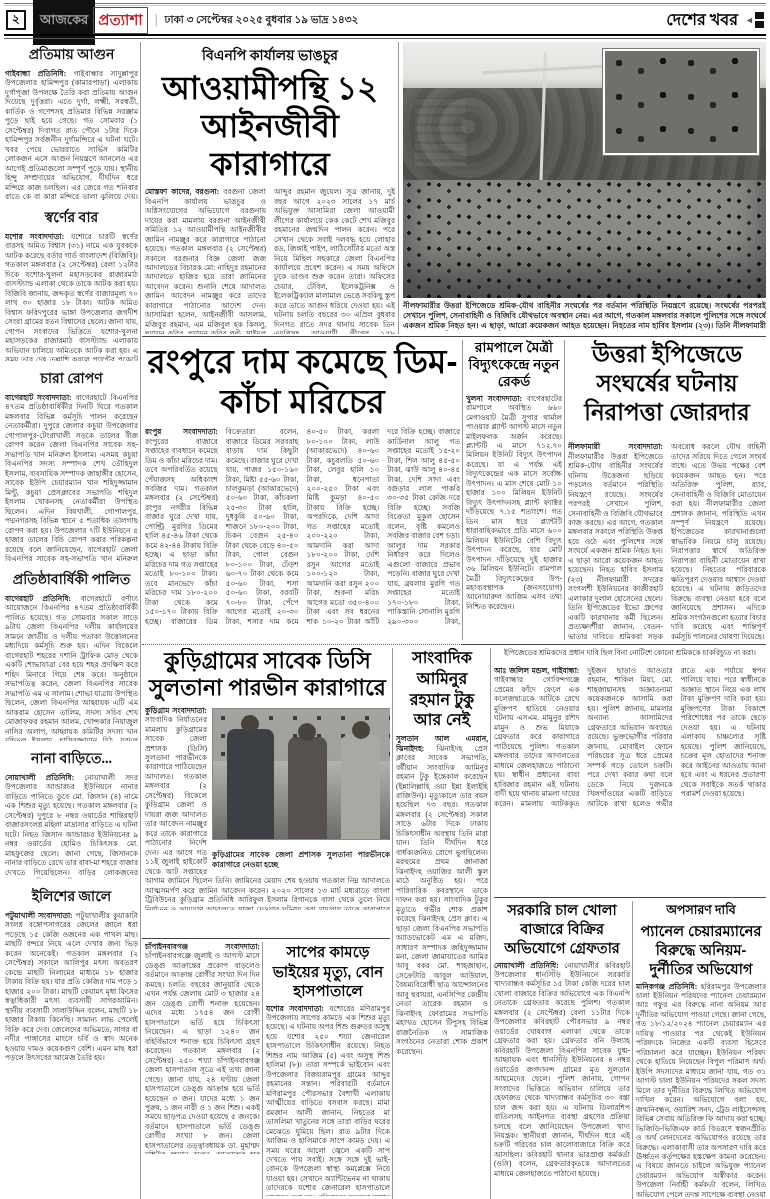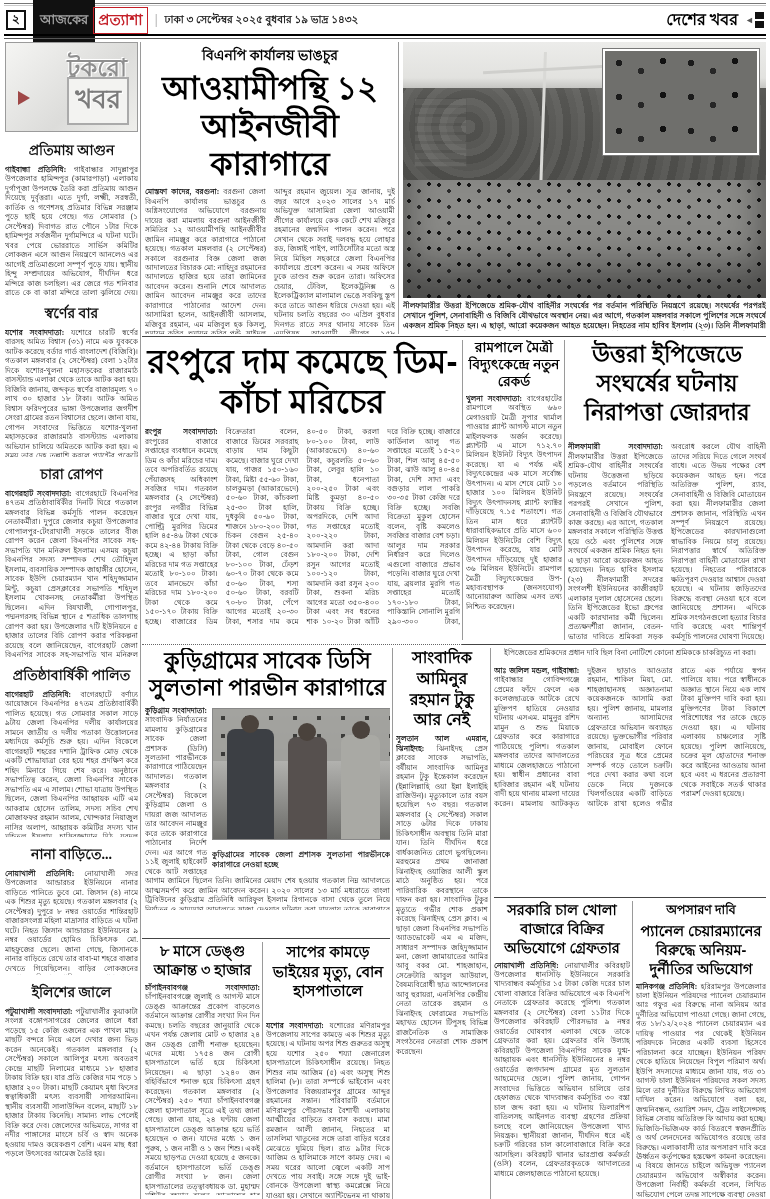--- a/index.html
+++ b/index.html
@@ -98,25 +98,20 @@
     <span class="sec-icon">
       <span class="tri">◄</span>
       <span class="sq"></span>
     </span>
   </div>
 
   <div class="rule-h heavy" style="top:34px;left:4px;right:4px;"></div>
   <div class="rule-h" style="top:38px;left:4px;right:4px;background:#555;"></div>
 
   <div id="sidebar">
-    <div class="logo-box">
-      <div class="logo-l1">টুকরো</div>
-      <div class="logo-nib"></div>
-      <div class="logo-l2">খবর</div>
-    </div>
 
     <div class="side-art" style="height:158px;">
       <div class="side-head">প্রতিমায় আগুন</div>
       <div class="body" style="height:140px;"><b class="byline">গাইবান্ধা প্রতিনিধি:</b> <span>গাইবান্ধার সাদুল্লাপুর উপজেলার হামিন্দপুর (কামারপাড়া) এলাকায় দুর্গাপূজা উপলক্ষে তৈরি করা প্রতিমায় আগুন দিয়েছে দুর্বৃত্তরা। এতে দুর্গা, লক্ষ্মী, সরস্বতী, কার্তিক ও গণেশসহ প্রতিমার বিভিন্ন সরঞ্জাম পুড়ে ছাই হয়ে গেছে। গত সোমবার (১ সেপ্টেম্বর) দিবাগত রাত পৌনে ১টার দিকে হামিন্দপুর সর্বজনীন দুর্গামন্দিরে এ ঘটনা ঘটে। খবর পেয়ে ভোররাতে সার্ভিস কমিটির লোকজন এসে আগুন নিয়ন্ত্রণে আনলেও এর আগেই প্রতিমাগুলো সম্পূর্ণ পুড়ে যায়। স্থানীয় হিন্দু সম্প্রদায়ের অভিযোগ, দীর্ঘদিন ধরে মন্দিরে কাজ চলছিল। এর জেরে গত শনিবার রাতে কে বা কারা মন্দিরে তালা ঝুলিয়ে দেয়। বাধা হয়ে দাঁড়ানোয় খোলা আকাশের নিচে প্রতিমা তৈরির কাজ চালিয়ে যাচ্ছিলেন কারিগররা। কিন্তু রাতের আঁধারে দুর্বৃত্তরা আগুন দিলে মুহূর্তেই সব পুড়ে যায়।</span></div>
     </div>
     <div class="side-art" style="height:156px;">
       <div class="side-head">স্বর্ণের বার</div>
       <div class="body" style="height:138px;"><b class="byline">যশোর সংবাদদাতা:</b> <span>যশোরে চারটি স্বর্ণের বারসহ অমিত বিশ্বাস (৩১) নামে এক যুবককে আটক করেছে বর্ডার গার্ড বাংলাদেশ (বিজিবি)। গতকাল মঙ্গলবার (২ সেপ্টেম্বর) বেলা ১২টার দিকে যশোর-খুলনা মহাসড়কের রাজারমাঠ বাসস্ট্যান্ড এলাকা থেকে তাকে আটক করা হয়। বিজিবি জানায়, জব্দকৃত স্বর্ণের বাজারমূল্য ৭০ লাখ ৩০ হাজার ১৮ টাকা। আটক অমিত বিশ্বাস ফরিদপুরের ভাঙ্গা উপজেলার জগদীশ সেংরা গ্রামের রতন বিশ্বাসের ছেলে। জানা যায়, গোপন সংবাদের ভিত্তিতে যশোর-খুলনা মহাসড়কের রাজারমাঠ বাসস্ট্যান্ড এলাকায় অভিযান চালিয়ে অমিতকে আটক করা হয়। এ সময় তার দেহ তল্লাশি করলে প্যান্টের পকেটে বিশেষ কায়দায় লুকানো অবস্থায় চারটি স্বর্ণের বার উদ্ধার করা হয়। উদ্ধারকৃত স্বর্ণের ওজন ৪৬৬.৪৬ গ্রাম।</span></div>
     </div>
     <div class="side-art" style="height:196px;">
@@ -246,28 +241,27 @@
     <div class="kicker" style="font-size:12.5px;">অপসারণ দাবি</div>
     <div class="head" style="font-size:14.5px;line-height:1.3;margin:1px 0 3px;">প্যানেল চেয়ারম্যানের বিরুদ্ধে অনিয়ম-দুর্নীতির অভিযোগ</div>
     <div class="body" style="height:232px;">
       <b class="byline">মানিকগঞ্জ প্রতিনিধি:</b>
       <span>হরিরামপুর উপজেলার চালা ইউনিয়ন পরিষদের প্যানেল চেয়ারম্যান আঃ গফুর এর বিরুদ্ধে নানা অনিয়ম আর দুর্নীতির অভিযোগ পাওয়া গেছে। জানা গেছে, গত ১৮/১২/২০২৪ প্যানেল চেয়ারম্যান এর দায়িত্ব পাওয়ার পর থেকেই ইউনিয়ন পরিষদকে নিজের একটি ব্যবসা হিসেবে পরিচালনা করে যাচ্ছেন। ইউনিয়ন পরিষদ থেকে হাতিয়ে নিয়েছেন বিপুল পরিমাণ অর্থ। ইউপি সদস্যদের মাধ্যমে জানা যায়, গত ৩১ আগস্ট চালা ইউনিয়ন পরিষদের সকল সদস্য মিলে তার দুর্নীতির বিরুদ্ধে লিখিত অভিযোগ দাখিল করেন। অভিযোগে বলা হয়, জন্মনিবন্ধন, ওয়ারিশ সনদ, ট্রেড লাইসেন্সসহ বিভিন্ন সেবায় অতিরিক্ত ফি আদায় করা হচ্ছে। ভিজিডি-ভিজিএফ কার্ড বিতরণে স্বজনপ্রীতি ও অর্থ লেনদেনের অভিযোগও রয়েছে তার বিরুদ্ধে। এলাকাবাসী তার অপসারণ দাবি করে ঊর্ধ্বতন কর্তৃপক্ষের হস্তক্ষেপ কামনা করেছেন। এ বিষয়ে জানতে চাইলে অভিযুক্ত প্যানেল চেয়ারম্যান অভিযোগ অস্বীকার করেন। উপজেলা নির্বাহী কর্মকর্তা বলেন, লিখিত অভিযোগ পেলে তদন্ত সাপেক্ষে ব্যবস্থা নেওয়া হবে।</span>
     </div>
   </div>
 
   <div class="rule-h" style="top:938px;left:142px;width:248px;"></div>
   <div class="abs" style="left:145px;top:942px;width:115px;bottom:0;overflow:hidden;">
-    <div class="head" style="font-size:14.5px;line-height:1.3;margin-bottom:3px;">৮ মাসে ডেঙ্গু আক্রান্ত ৩ হাজার</div>
     <div class="body" style="height:212px;">
       <b class="byline">চাঁপাইনবাবগঞ্জ সংবাদদাতা:</b>
       <span>চাঁপাইনবাবগঞ্জে জুলাই ও আগস্ট মাসে ডেঙ্গু আক্রান্তের প্রকোপ বাড়লেও বর্তমানে আক্রান্ত রোগীর সংখ্যা দিন দিন কমছে। চলতি বছরের জানুয়ারি থেকে এখন পর্যন্ত জেলায় মোট ৩ হাজার ২৪ জন ডেঙ্গু রোগী শনাক্ত হয়েছেন। এদের মধ্যে ১৭৫৪ জন রোগী হাসপাতালে ভর্তি হয়ে চিকিৎসা নিয়েছেন। এ ছাড়া ১২৪০ জন বহির্বিভাগে শনাক্ত হয়ে চিকিৎসা গ্রহণ করেছেন। গতকাল মঙ্গলবার (২ সেপ্টেম্বর) ২৫০ শয্যা চাঁপাইনবাবগঞ্জ জেলা হাসপাতাল সূত্রে এই তথ্য জানা গেছে। জানা যায়, ২৪ ঘণ্টায় জেলা হাসপাতালে ডেঙ্গু আক্রান্ত হয়ে ভর্তি হয়েছেন ৩ জন। যাদের মধ্যে ১ জন পুরুষ, ১ জন নারী ও ১ জন শিশু। একই সময়ে ছাড়পত্র দেওয়া হয়েছে ৫ জনকে। বর্তমানে হাসপাতালে ভর্তি ডেঙ্গু রোগীর সংখ্যা ৮ জন। জেলা হাসপাতালের তত্ত্বাবধায়ক ডা. মুহাম্মদ মশিউর রহমান বলেন, আক্রান্তের হার ধীরে ধীরে কমছে। একটু সতর্ক থাকলে ডেঙ্গু থেকে রক্ষা পাওয়া সম্ভব। এ ছাড়া হাসপাতালে পর্যাপ্ত স্যালাইন ও ওষুধ মজুত রয়েছে বলে জানান তিনি। সব রোগী এখন শঙ্কামুক্ত রয়েছেন এবং চিকিৎসা চলছে।</span>
     </div>
   </div>
   <div class="rule-v" style="left:262px;top:942px;bottom:0;"></div>
   <div class="abs" style="left:266px;top:942px;width:124px;bottom:0;overflow:hidden;">
-    <div class="head" style="font-size:15px;line-height:1.3;margin-bottom:20px;">সাপের কামড়ে ভাইয়ের মৃত্যু, বোন হাসপাতালে</div>
+    <div class="head" style="font-size:15px;line-height:1.3;margin-bottom:3px;">সাপের কামড়ে ভাইয়ের মৃত্যু, বোন হাসপাতালে</div>
     <div class="body" style="height:192px;">
       <b class="byline">যশোর সংবাদদাতা:</b>
       <span>যশোরের মণিরামপুর উপজেলায় সাপের কামড়ে এক শিশুর মৃত্যু হয়েছে। এ ঘটনায় অপর শিশু গুরুতর অসুস্থ হয়ে যশোর ২৫০ শয্যা জেনারেল হাসপাতালে চিকিৎসাধীন রয়েছে। নিহত শিশুর নাম আজিম (৫) এবং অসুস্থ শিশু হালিমা (৮)। তারা সম্পর্কে ভাইবোন এবং উপজেলার বিজয়রামপুর গ্রামের আব্দুর রহমানের সন্তান। পরিবারটি বর্তমানে মণিরামপুর পৌরসভার বৈশাখী এলাকায় আত্মীয়ের বাড়িতে বসবাস করছে। মামা রমজান আলী জানান, নিহতের মা তাসলিমা খাতুনের সঙ্গে তারা বাড়ির ঘরের মেঝেতে ঘুমিয়ে ছিল। রাত ৯টার দিকে আজিম ও হালিমাকে সাপে কামড় দেয়। এ সময় ঘরের আলো জ্বেলে একটি সাপ দেখতে পায় সবাই। সঙ্গে সঙ্গে দুই ভাই-বোনকে উপজেলা স্বাস্থ্য কমপ্লেক্সে নিয়ে যাওয়া হয়। সেখানে অ্যান্টিভেনম না থাকায় তাদেরকে যশোর জেনারেল হাসপাতালে স্থানান্তর করা হয়। পরিবারের সদস্যরা যশোর হাসপাতালের দ্বারস্থ হলে চিকিৎসাধীন অবস্থায় আজিমের মৃত্যু হয়। এরপর পরিবারের সদস্যরা হালিমাকে যশোর জেনারেল হাসপাতালে ভর্তি করে। যশোরের ২৫০ শয্যা জেনারেল হাসপাতালের শিশু ওয়ার্ডের রেজিস্ট্রার ডাক্তার আফসার আলী বলেন, হালিমা বর্তমানে শঙ্কামুক্ত। তবুও তাকে ৪৮ ঘণ্টার পর্যবেক্ষণে রাখা হয়েছে। তার চিকিৎসার জন্য ১০টি অ্যান্টিভেনম প্রস্তুত রাখা হয়েছে। প্রয়োজনে ব্যবহার করা হবে।</span>
     </div>
   </div>
 
 </div>
 
 </body></html>

